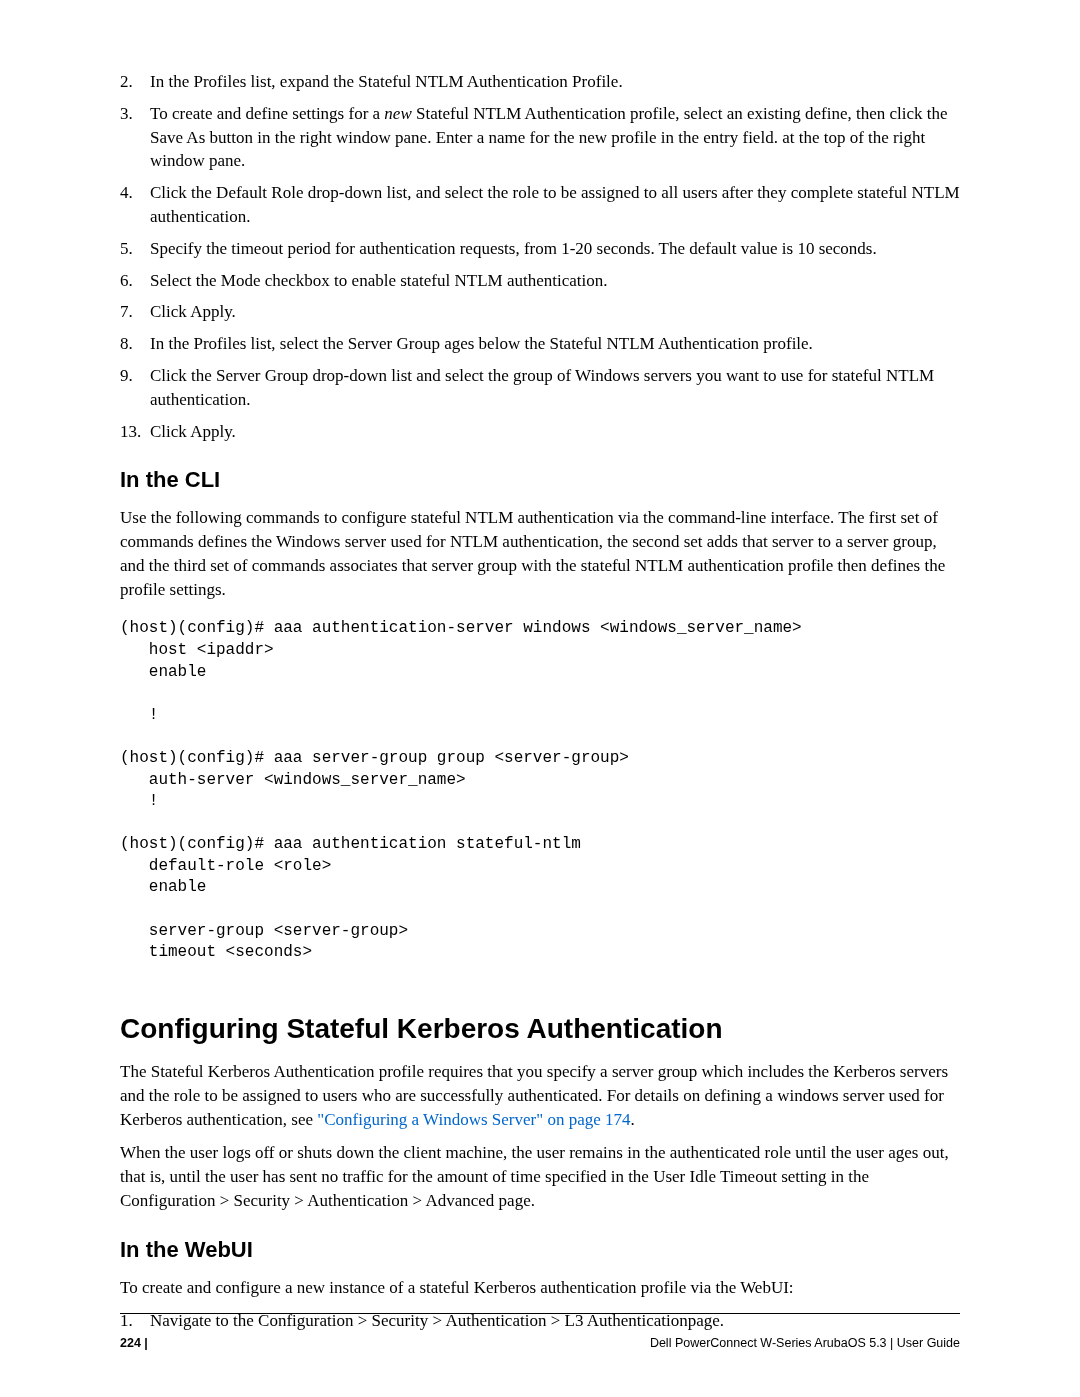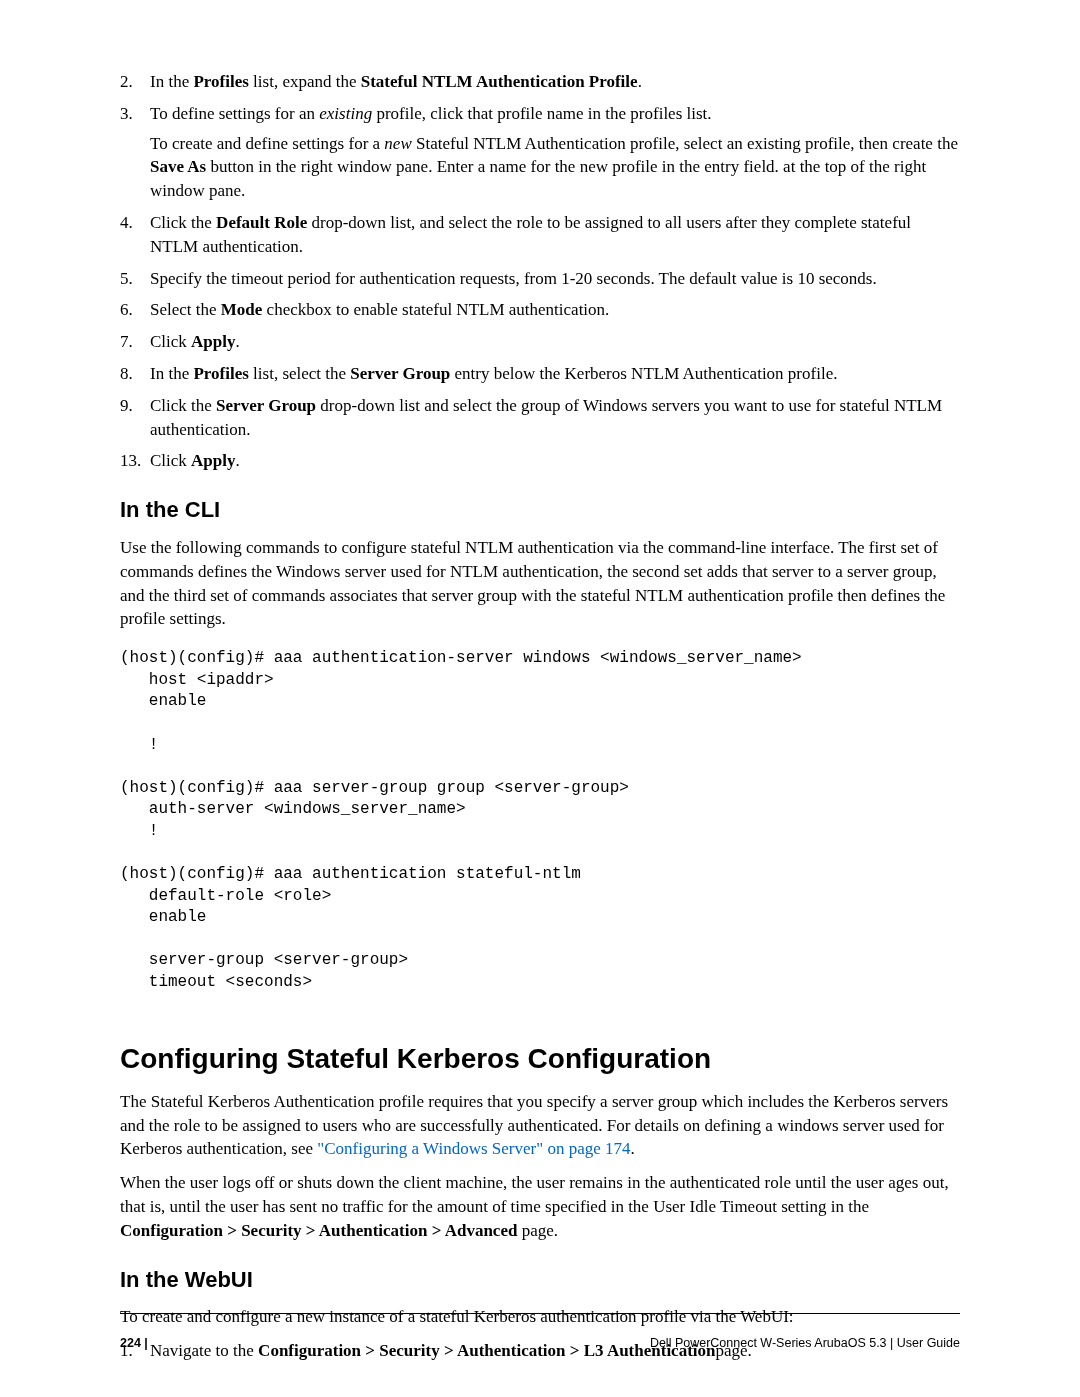--- a/index.html
+++ b/index.html
@@ -34,21 +34,21 @@
       left: 0;
       top: 0;
     }
     .step-text {
       display: block;
     }
     .sub-para {
       margin-top: 6px;
     }
     .bold {
-      font-weight: bold;
+      font-weight: normal;
       margin-top: 10px;
     }
     .italic {
       font-style: italic;
     }
     h2 {
       font-family: Arial, Helvetica, sans-serif;
       font-weight: bold;
       font-size: 22px;
       margin-top: 22px;
@@ -97,42 +97,41 @@
 </head>
 <body>
 
 <ol>
   <li>
     <span class="num">2.</span>
     <span class="step-text"><span>In the </span><span class="bold">Profiles</span><span> list, expand the </span><span class="bold">Stateful NTLM Authentication Profile</span><span>.</span></span>
   </li>
   <li>
     <span class="num">3.</span>
-    <span class="step-text"><span>To define settings for an </span><span class="italic">existing</span><span> profile, click that profile name in the profiles list.</span></span>
-    <span class="step-text sub-para"><span>To create and define settings for a </span><span class="italic">new</span><span> Stateful NTLM Authentication profile, select an existing profile, then create the </span><span class="bold">Save As</span><span> button in the right window pane. Enter a name for the new profile in the entry field. at the top of the right window pane.</span></span>
+    <span class="step-text sub-para"><span>To create and define settings for a </span><span class="italic">new</span><span> Stateful NTLM Authentication profile, select an existing define, then click the </span><span class="bold">Save As</span><span> button in the right window pane. Enter a name for the new profile in the entry field. at the top of the right window pane.</span></span>
   </li>
   <li>
     <span class="num">4.</span>
     <span class="step-text"><span>Click the </span><span class="bold">Default Role</span><span> drop-down list, and select the role to be assigned to all users after they complete stateful NTLM authentication.</span></span>
   </li>
   <li>
     <span class="num">5.</span>
     <span class="step-text">Specify the timeout period for authentication requests, from 1-20 seconds. The default value is 10 seconds.</span>
   </li>
   <li>
     <span class="num">6.</span>
     <span class="step-text"><span>Select the </span><span class="bold">Mode</span><span> checkbox to enable stateful NTLM authentication.</span></span>
   </li>
   <li>
     <span class="num">7.</span>
     <span class="step-text"><span>Click </span><span class="bold">Apply</span><span>.</span></span>
   </li>
   <li>
     <span class="num">8.</span>
-    <span class="step-text"><span>In the </span><span class="bold">Profiles</span><span> list, select the </span><span class="bold">Server Group</span><span> entry below the Kerberos NTLM Authentication profile.</span></span>
+    <span class="step-text"><span>In the </span><span class="bold">Profiles</span><span> list, select the </span><span class="bold">Server Group</span><span> ages below the Stateful NTLM Authentication profile.</span></span>
   </li>
   <li>
     <span class="num">9.</span>
     <span class="step-text"><span>Click the </span><span class="bold">Server Group</span><span> drop-down list and select the group of Windows servers you want to use for stateful NTLM authentication.</span></span>
   </li>
   <li>
     <span class="num">13.</span>
     <span class="step-text"><span>Click </span><span class="bold">Apply</span><span>.</span></span>
   </li>
 </ol>
@@ -149,21 +148,21 @@
    auth-server &lt;windows_server_name&gt;
    !
 
 (host)(config)# aaa authentication stateful-ntlm
    default-role &lt;role&gt;
    enable
 
    server-group &lt;server-group&gt;
    timeout &lt;seconds&gt;</pre>
 
-<h1>Configuring Stateful Kerberos Configuration</h1>
+<h1>Configuring Stateful Kerberos Authentication</h1>
 <p class="para"><span>The Stateful Kerberos Authentication profile requires that you specify a server group which includes the Kerberos servers and the role to be assigned to users who are successfully authenticated. For details on defining a windows server used for Kerberos authentication, see </span><span class="link">"Configuring a Windows Server" on page 174</span><span>.</span></p>
 <p class="para"><span>When the user logs off or shuts down the client machine, the user remains in the authenticated role until the user ages out, that is, until the user has sent no traffic for the amount of time specified in the User Idle Timeout setting in the </span><span class="bold">Configuration &gt; Security &gt; Authentication &gt; Advanced</span><span> page.</span></p>
 
 <h2>In the WebUI</h2>
 <p class="para">To create and configure a new instance of a stateful Kerberos authentication profile via the WebUI:</p>
 
 <ol>
   <li>
     <span class="num">1.</span>
     <span class="step-text"><span>Navigate to the </span><span class="bold">Configuration &gt; Security &gt; Authentication &gt; L3 Authentication</span><span>page.</span></span>

